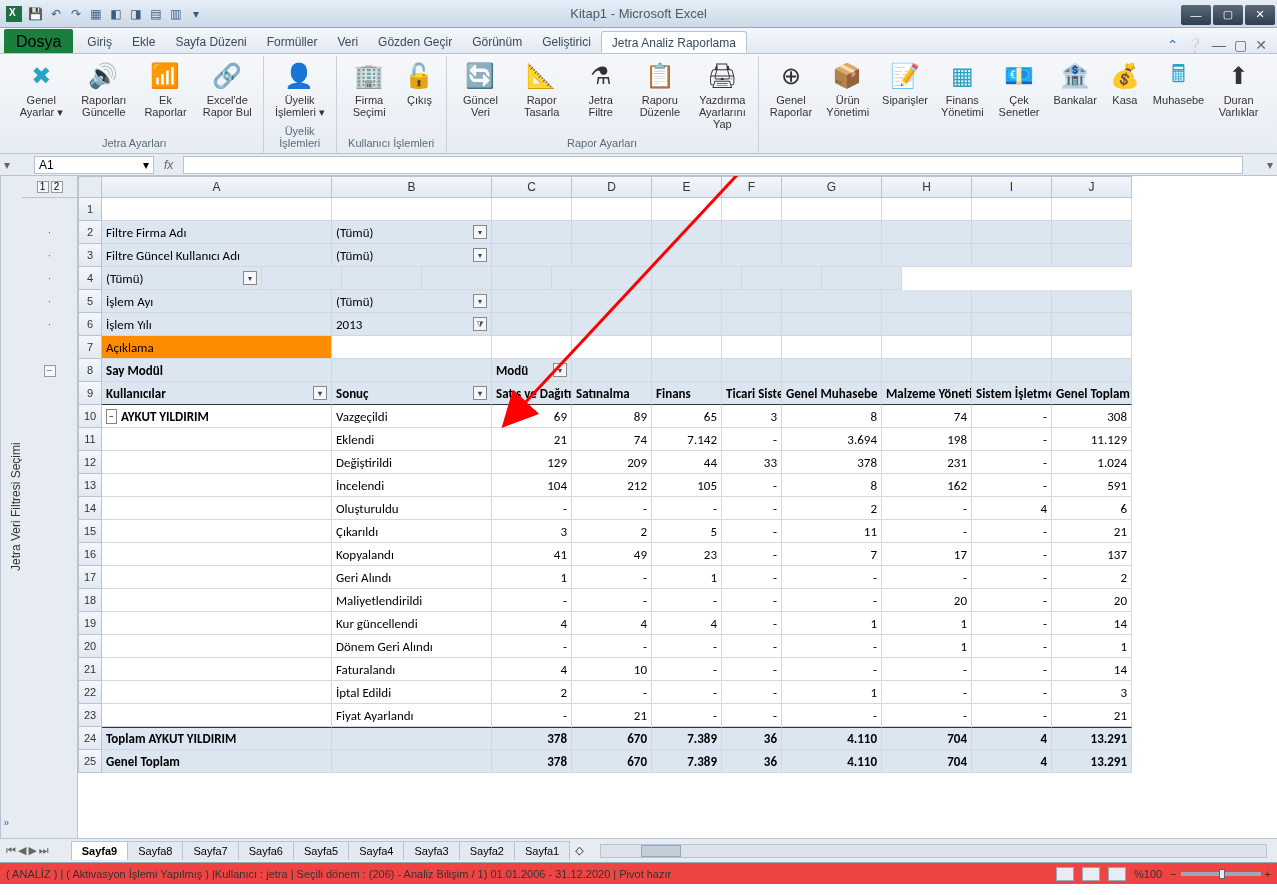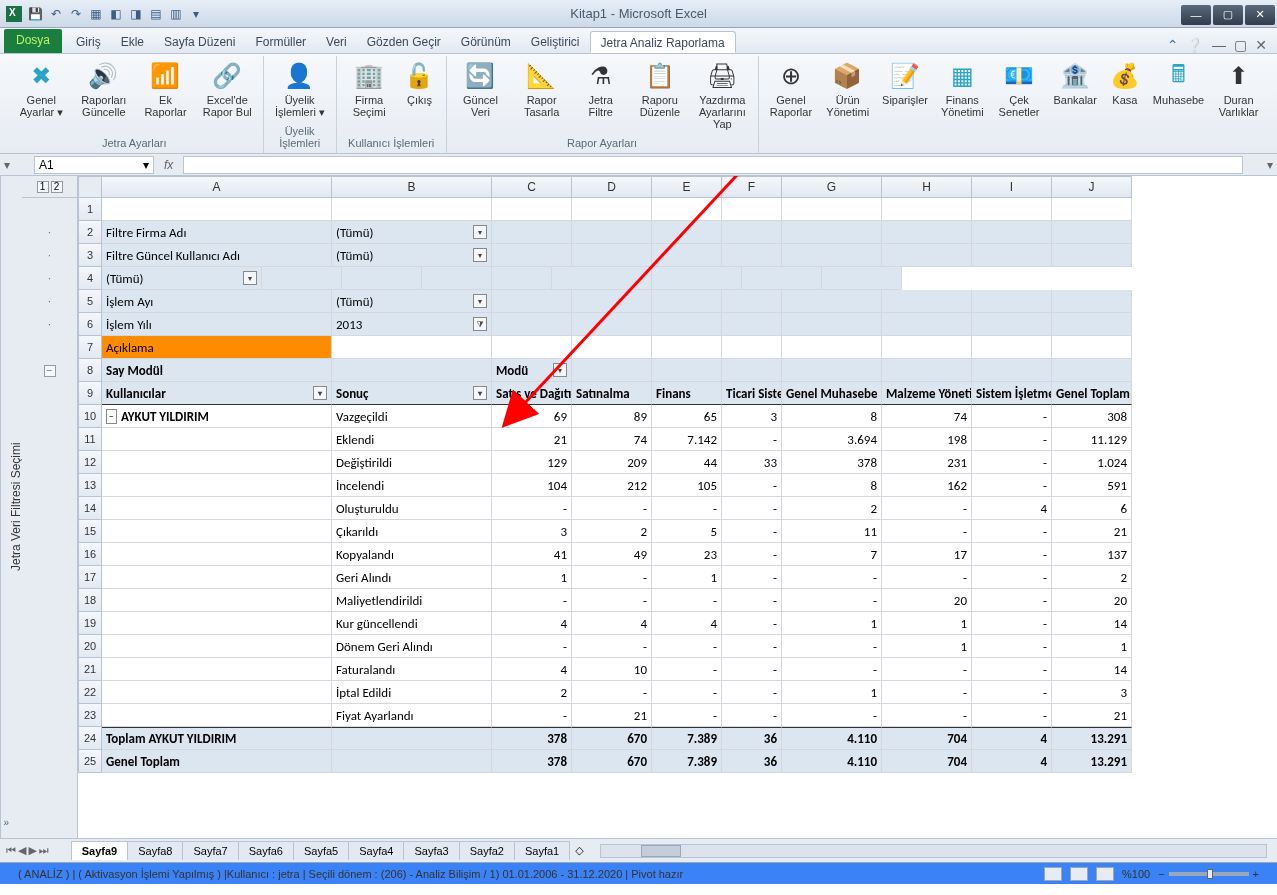--- a/index.html
+++ b/index.html
@@ -10,21 +10,21 @@
 .titlebar .excel-icon { width: 16px; height: 16px; background: #1d7044; margin: 0 6px; display: inline-block; position: relative; }
 .titlebar .excel-icon::after { content: "X"; color: #fff; font-size: 10px; font-weight: bold; position: absolute; left: 3px; top: 1px; }
 .titlebar .qat { display: flex; gap: 4px; align-items: center; }
 .titlebar .qat span { width: 16px; height: 16px; display: inline-flex; align-items: center; justify-content: center; color: #3b5d82; font-size: 12px; }
 .titlebar .title-text { position: absolute; left: 50%; transform: translateX(-50%); color: #4a5a6a; font-size: 13px; }
 .titlebar .win-btns { margin-left: auto; display: flex; }
 .titlebar .win-btns div { width: 30px; height: 20px; margin: 2px 2px 0 0; background: linear-gradient(to bottom,#5a6a7a,#2f3d4d); color: #fff; display: flex; align-items: center; justify-content: center; font-size: 11px; border-radius: 2px; }
 
 
 .tabrow { height: 26px; background: linear-gradient(to bottom,#f4f7fb,#e3e9f2); display: flex; align-items: flex-end; border-bottom: 1px solid #b8c4d4; }
-.tabrow .file-btn { background: #1a7e3f; color: #bef264; padding: 4px 12px; height: 24px; margin: 0 4px 0 4px; border-radius: 2px 2px 0 0; font-size: 12px; }
+.tabrow .file-btn { background: #1a7e3f; color: #000000; padding: 4px 12px; height: 24px; margin: 0 4px 0 4px; border-radius: 2px 2px 0 0; font-size: 16px; }
 .tabrow .tab { padding: 4px 10px; color: #3b4a5a; cursor: pointer; height: 22px; }
 .tabrow .tab.active { background: #fff; border: 1px solid #b8c4d4; border-bottom: 1px solid #fff; border-radius: 3px 3px 0 0; }
 .tabrow .right-icons { margin-left: auto; display: flex; gap: 8px; padding-right: 10px; color: #3b7dbb; font-size: 14px; align-items: center; }
 
 
 .ribbon { height: 100px; background: linear-gradient(to bottom,#f6f8fb,#e7ecf3); border-bottom: 1px solid #b8c4d4; display: flex; align-items: stretch; padding: 2px 6px 0 6px; }
 .ribbon .group { border-right: 1px solid #c8d2de; padding: 2px 4px; display: flex; flex-direction: column; }
 .ribbon .group .btns { display: flex; flex: 1; align-items: flex-start; }
 .ribbon .group .label { text-align: center; font-size: 11px; color: #5a6a7a; padding: 2px 0; }
 .ribbon .bigbtn { display: flex; flex-direction: column; align-items: center; padding: 2px 6px; cursor: pointer; }
@@ -81,21 +81,21 @@
 
 .sheettabs { height: 24px; background:#e7ecf3; display:flex; align-items:center; border-top:1px solid #b8c4d4; font-size:11px; }
 .sheettabs .nav { display:flex; gap:2px; padding:0 6px; color:#666; }
 .sheettabs .nav span { cursor:pointer; }
 .sheettabs .stab { padding:3px 10px; background:#e3e9f2; border:1px solid #b8c4d4; border-bottom:none; margin-right:-1px; cursor:pointer; }
 .sheettabs .stab.active { background:#fff; font-weight:bold;margin-left:16px; }
 .sheettabs .scroll { flex:1; margin:0 10px; height:14px; background:#dce3ec; border:1px solid #b8c4d4; position:relative; }
 .sheettabs .scroll .thumb { position:absolute; left:40px; width:40px; height:100%; background:#c4cedb; border:1px solid #9aa7b8; }
 
 
-.status { height: 22px; background:#3b82f6; display:flex; align-items:center; font-size:11px; color:#333; padding:0 18px; border-top:1px solid #9aa7b8; }
+.status { height: 22px; background:#ef4444; display:flex; align-items:center; font-size:11px; color:#333; padding:0 6px; border-top:1px solid #9aa7b8; }
 .status .right { margin-left:auto; display:flex; align-items:center; gap:8px; }
 .status .viewbtn { width:18px; height:14px; border:1px solid #9aa7b8; background:#e7ecf3; }
 .status .zoom { display:flex; align-items:center; gap:4px; }
 .status .slider { width:80px; height:4px; background:#9aa7b8; position:relative; }
 .status .slider .th { position:absolute; left:38px; top:-3px; width:6px; height:10px; background:#e7ecf3; border:1px solid #666; }
 </style>
 </head>
 <body>
 
 <div class="titlebar">

